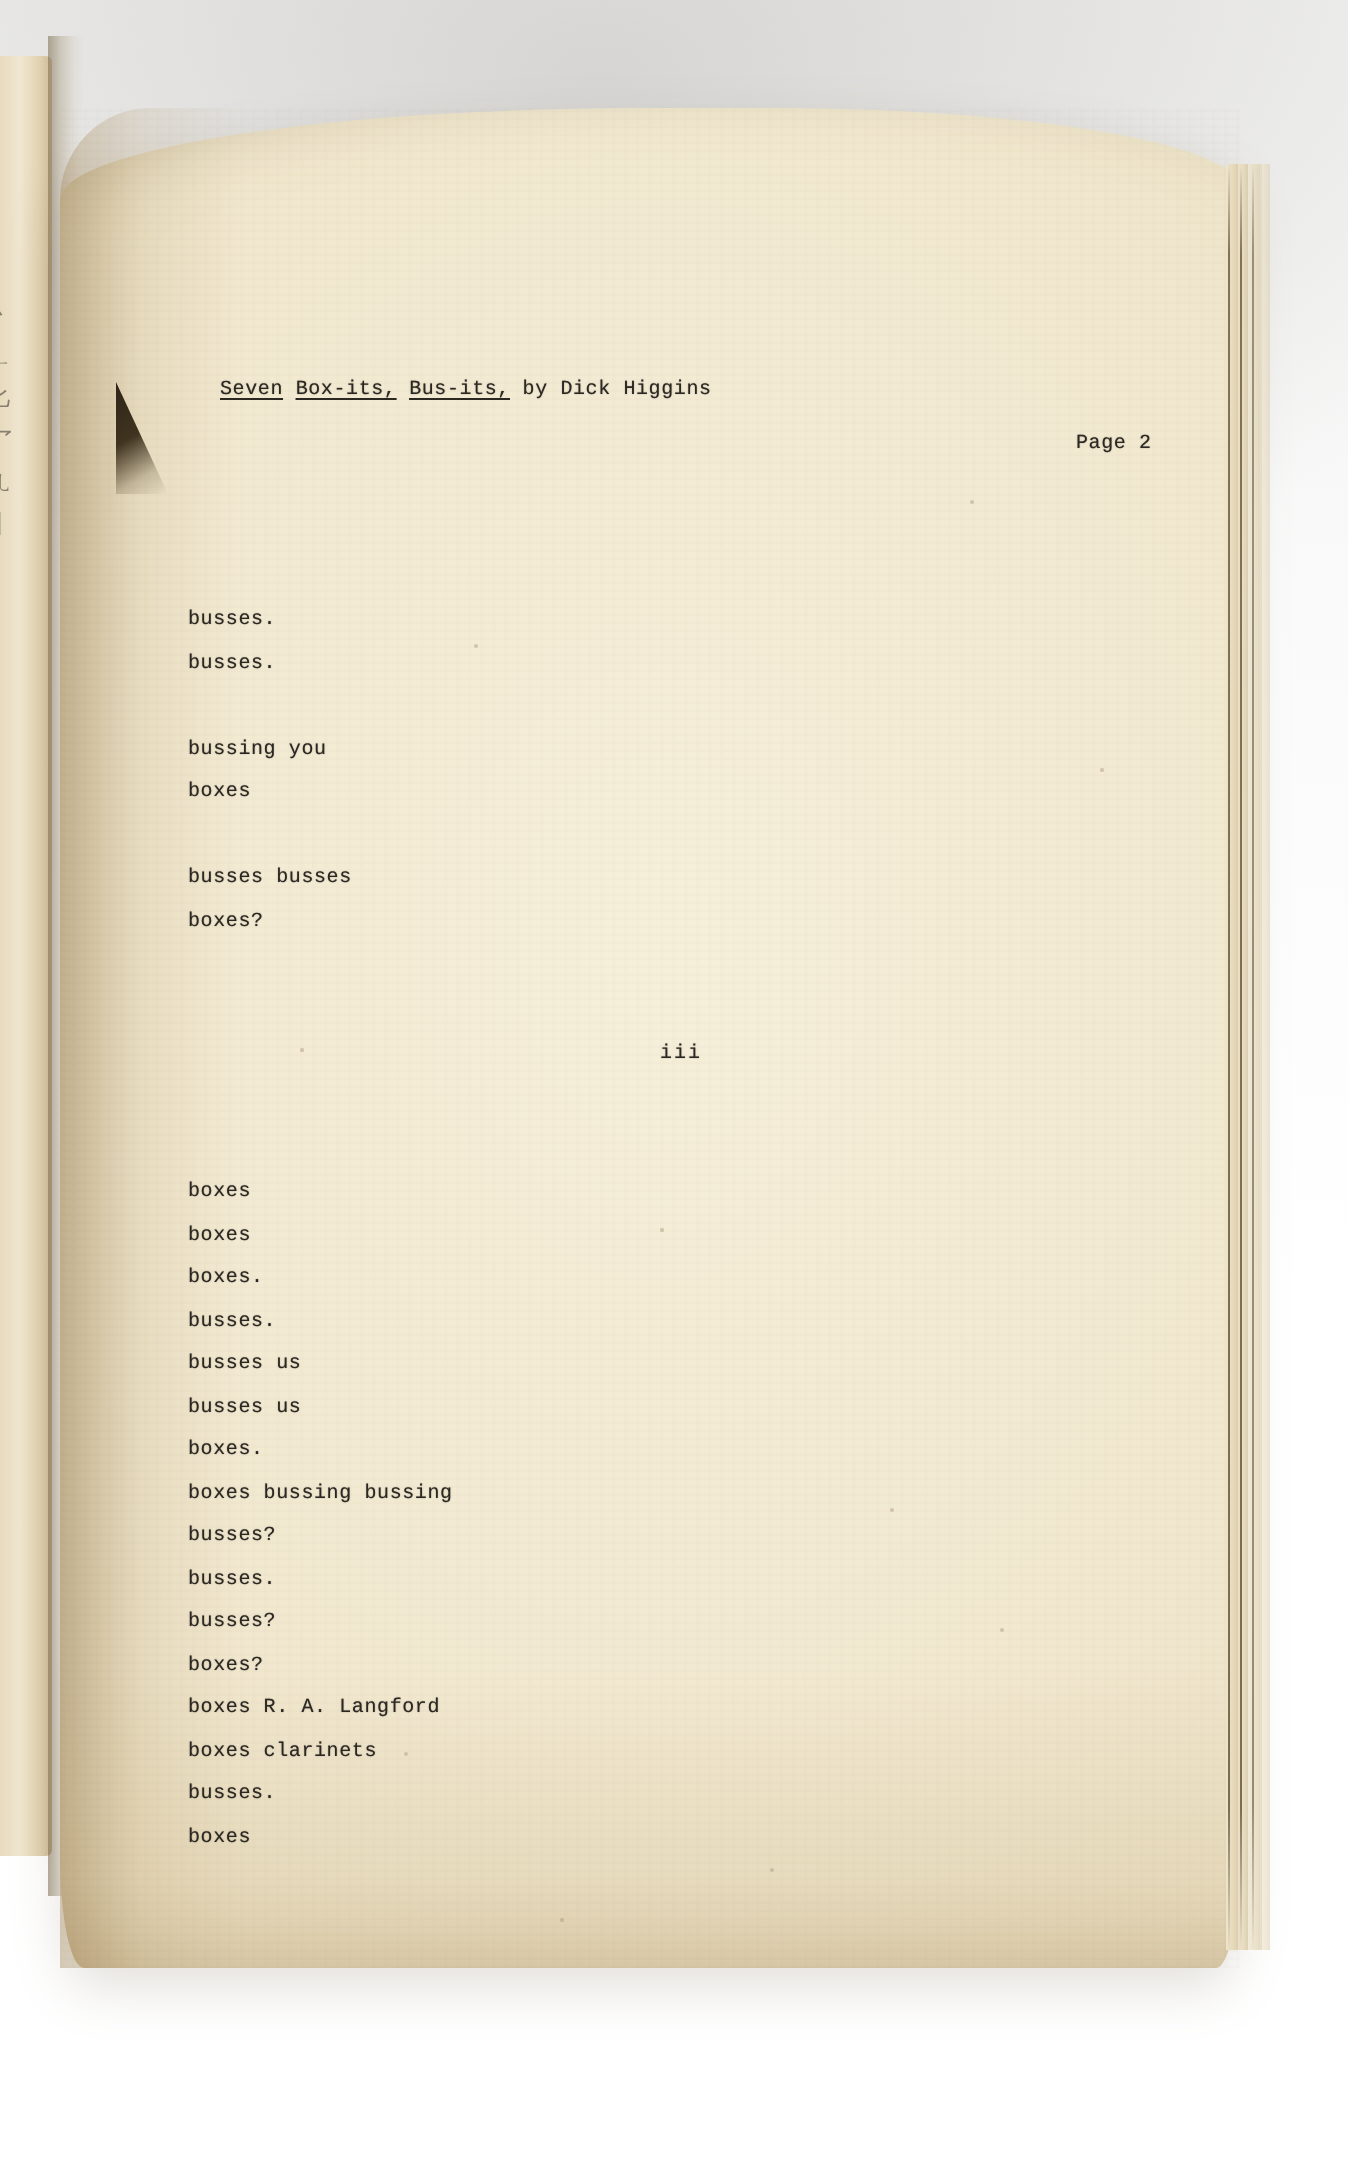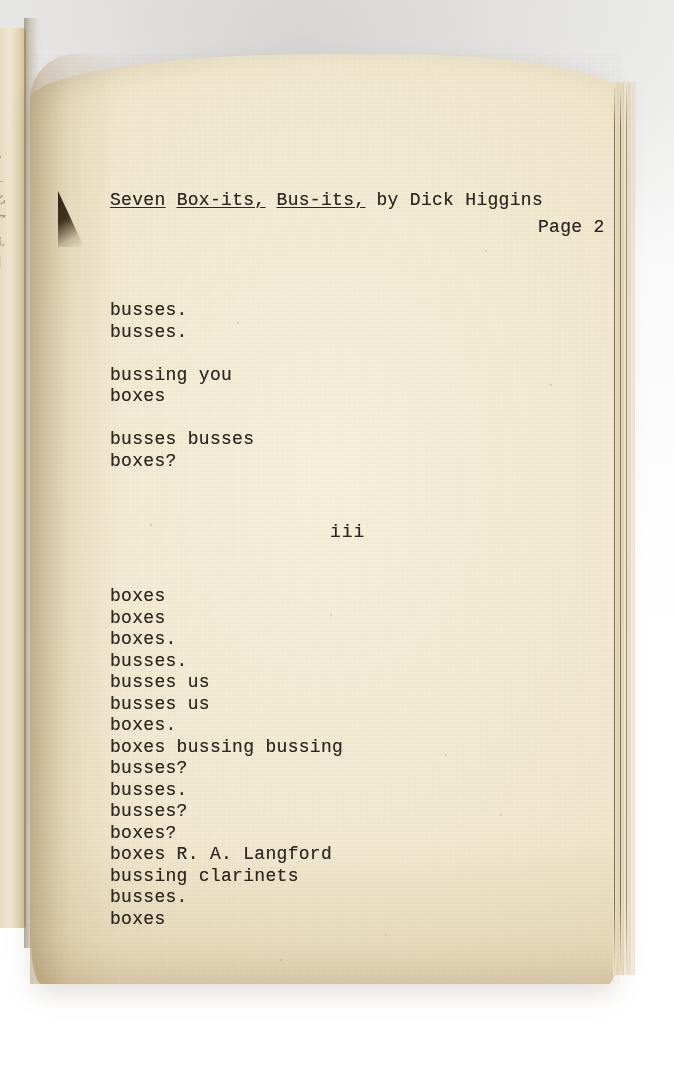--- a/index.html
+++ b/index.html
@@ -163,21 +163,21 @@
   .content {
     position: absolute;
     left: 0;
     top: 0;
     width: 100%;
     height: 100%;
     color: #2b2721;
   }
   .typed {
     font-family: "Liberation Mono", "DejaVu Sans Mono", monospace;
-    font-size: 18px;
+    font-size: 10px;
     letter-spacing: 0.3px;
     color: #2b2721;
     text-shadow: 0 0 0.6px rgba(43,39,33,0.55);
     text-decoration: underline;
   }
 
   .header-row {
     position: absolute;
     left: 80px;
     top: 136px;
@@ -187,21 +187,21 @@
 
   .page-number {
     position: absolute;
     left: 508px;
     top: 163px;
     white-space: nowrap;
   }
 
   .stanza {
     position: absolute;
-    left: 80px;
+    left: 64px;
     white-space: nowrap;
   }
   .stanza .line {
     height: 21.5px;
     line-height: 21.5px;
     white-space: pre;
   }
   .stanza .line.blank { height: 21.5px; }
 
   #stanza-1 { top: 246px; }
@@ -290,21 +290,21 @@
         <div class="line">busses.</div>
         <div class="line">busses us</div>
         <div class="line">busses us</div>
         <div class="line">boxes.</div>
         <div class="line">boxes bussing bussing</div>
         <div class="line">busses?</div>
         <div class="line">busses.</div>
         <div class="line">busses?</div>
         <div class="line">boxes?</div>
         <div class="line">boxes R. A. Langford</div>
-        <div class="line">bussing clarinets</div>
+        <div class="line">boxes clarinets</div>
         <div class="line">busses.</div>
         <div class="line">boxes</div>
       </div>
 
     </div>
 
     <div class="corner-triangle2"></div>
   </div>
 
   <div class="fore-edge">

